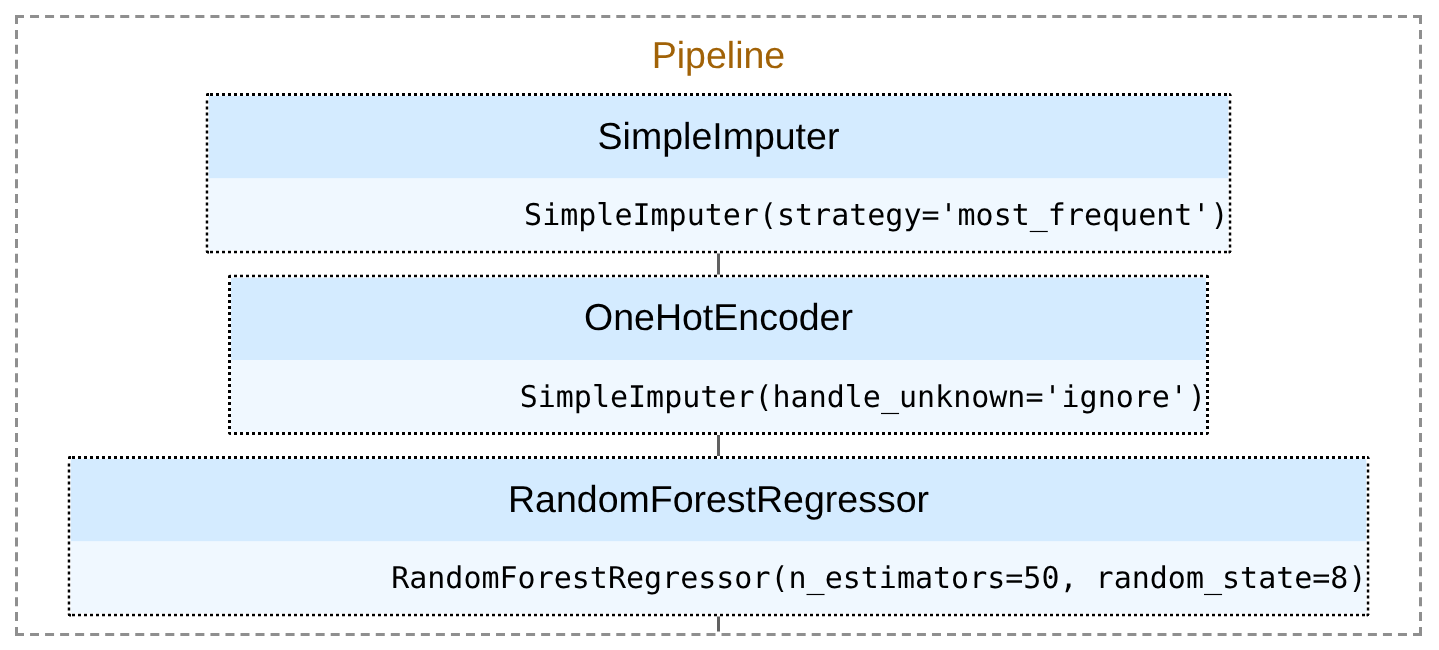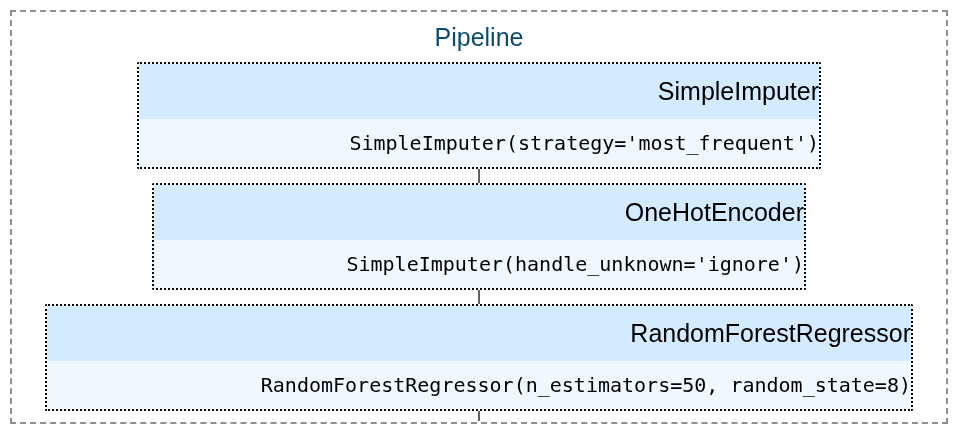--- a/index.html
+++ b/index.html
@@ -25,36 +25,36 @@
     border: 2px dashed var(--outer-border, #8f8f8f);
     background: #ffffff;
     display: flex;
     flex-direction: column;
     align-items: center;
   }
   .title {
     margin-top: 12px;
     font-size: 25px;
     line-height: 26px;
-    color: #0c4a6e;
+    color: #a16207;
     text-align: center;
   }
   .step {
     margin-top: 12px;
     box-sizing: border-box;
     border: 2px dotted var(--inner-border, #000000);
     border-radius: 2px;
     overflow: hidden;
   }
   .step-0 { width: 684px; }
   .step-1 { width: 654px; }
   .step-2 { width: 868px; }
   .step-label {
     background: var(--label-bg, #d4ebff);
-    text-align: right;
+    text-align: center;
     font-size: 25px;
     line-height: 27px;
     padding: 14px 0;
     color: #000000;
     cursor: pointer;
   }
   .step-code {
     background: var(--code-bg, #f0f8ff);
     text-align: right;
     font-family: "DejaVu Sans Mono", monospace;

